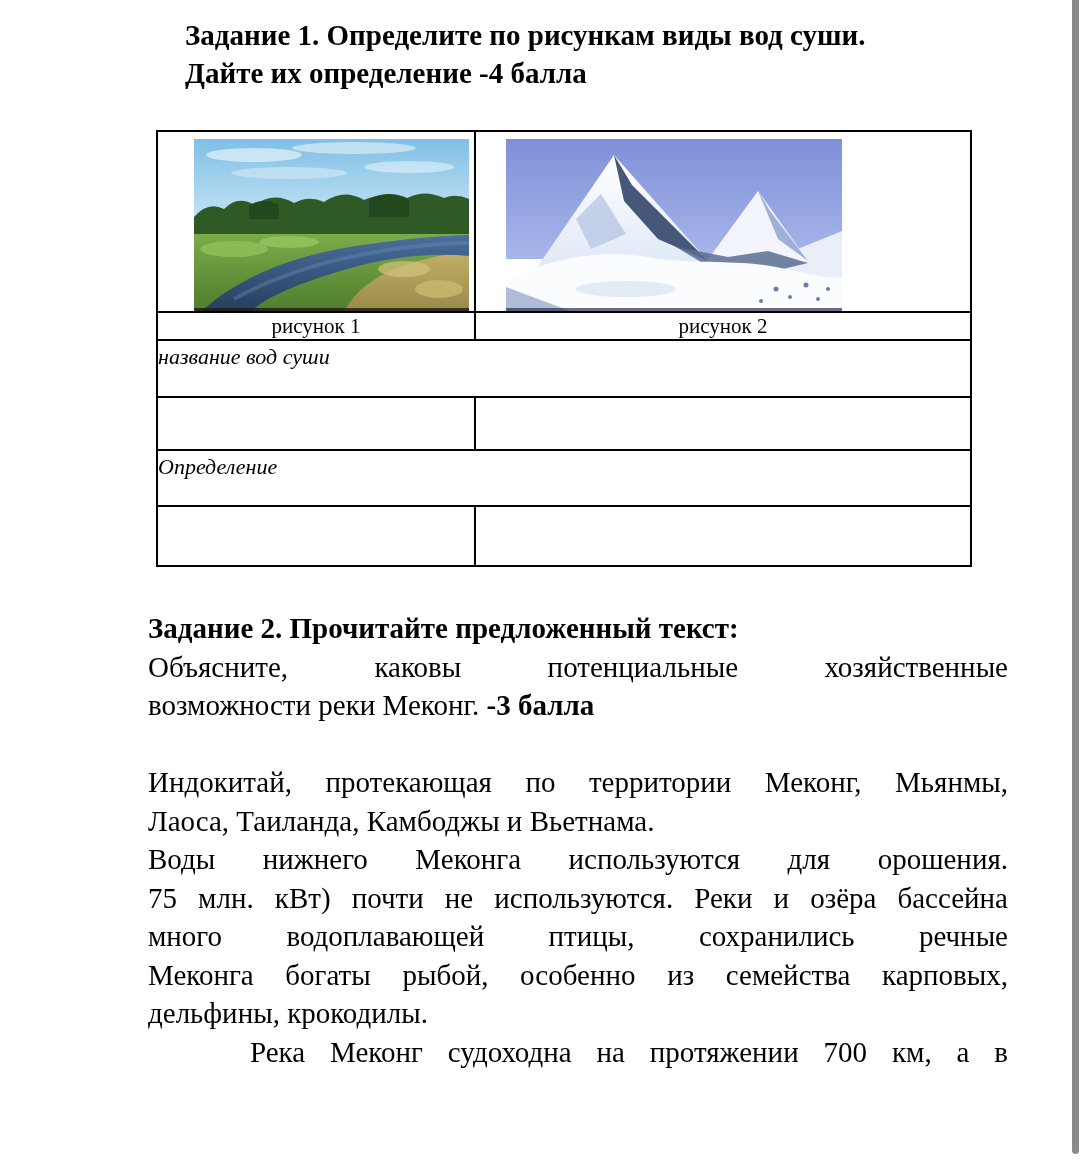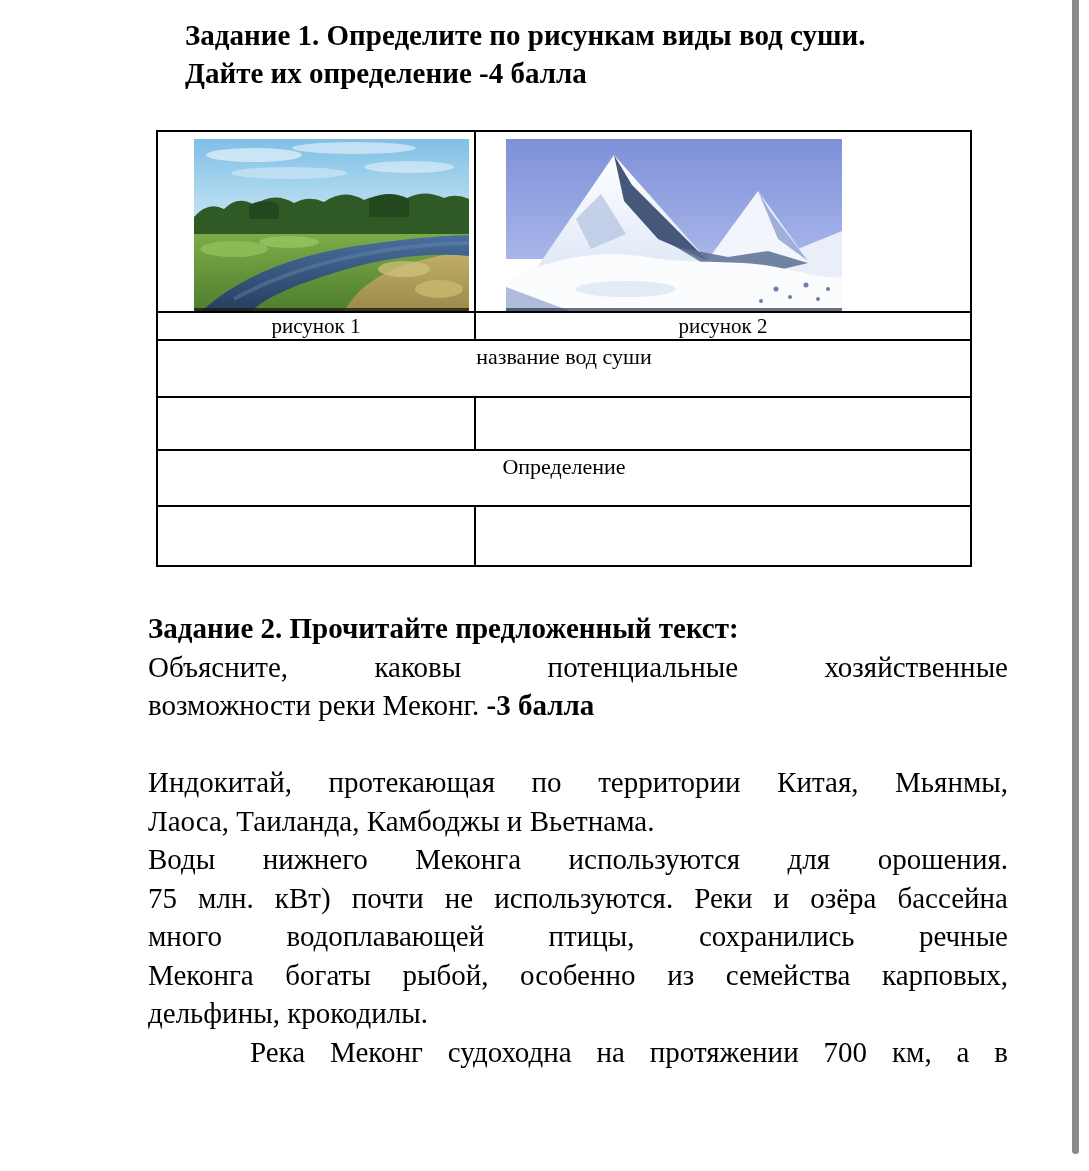--- a/index.html
+++ b/index.html
@@ -19,21 +19,21 @@
     border:2px solid #000; box-sizing:border-box;
     display:grid;
     grid-template-columns:318px 1fr;
     grid-template-rows:181px 28px 57px 53px 56px 1fr;
   }
   .cell { box-sizing:border-box; overflow:hidden; background:#fff; }
   .bb { border-bottom:2px solid #000; }
   .br { border-right:2px solid #000; }
   .span2 { grid-column:1 / span 2; }
   .caption { font-size:21px; line-height:26px; text-align:center; }
-  .rowhead { font-size:22px; line-height:26px; text-align:center; padding-top:3px; }
+  .rowhead { font-size:22px; line-height:26px; padding-top:3px;font-style:italic; }
   .photo1 { display:block; margin:7px 0 0 36px; width:275px; height:172px; }
   .photo2 { display:block; margin:7px 0 0 30px; width:336px; height:172px; }
   
   .task2 {
     position:absolute; left:148px; top:609px; width:860px;
     font-size:29px; line-height:38.5px;
   }
   .h2 { font-weight:bold; }
   .jl { text-align:justify; text-align-last:justify; }
   .ll { text-align:left; }
@@ -145,21 +145,21 @@
     <div class="cell"></div>
   </div>
 
   <div class="task2">
     <div class="h2 ll">Задание 2. Прочитайте предложенный текст:</div>
     <div class="jl">Объясните, каковы потенциальные хозяйственные</div>
     <div class="ll"><span>возможности реки Меконг.</span> <span class="b">-3 балла</span></div>
 
     <div class="gap"></div>
 
-    <div class="jl">Индокитай, протекающая по территории Китая, Мьянмы,</div>
+    <div class="jl">Индокитай, протекающая по территории Меконг, Мьянмы,</div>
     <div class="ll">Лаоса, Таиланда, Камбоджы и Вьетнама.</div>
 
     <div class="jl">Воды нижнего Меконга используются для орошения.</div>
 
     <div class="jl">75 млн. кВт) почти не используются. Реки и озёра бассейна</div>
     <div class="jl">много водоплавающей птицы, сохранились речные</div>
     <div class="jl">Меконга богаты рыбой, особенно из семейства карповых,</div>
     <div class="ll">дельфины, крокодилы.</div>
 
     <div class="jl ind-lg">Река Меконг судоходна на протяжении 700 км, а в</div>

